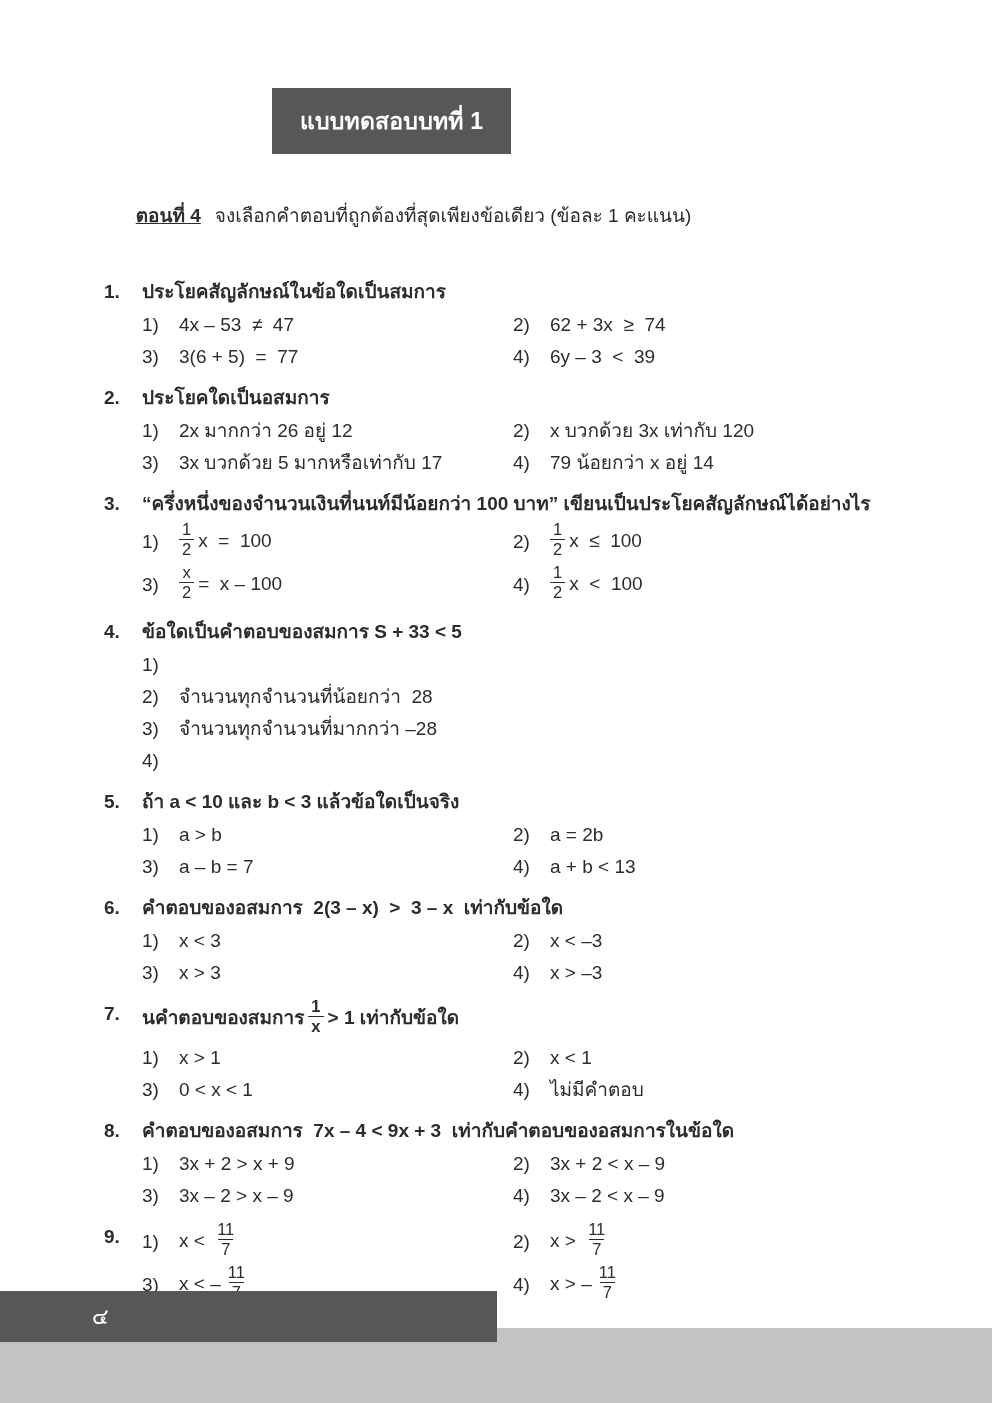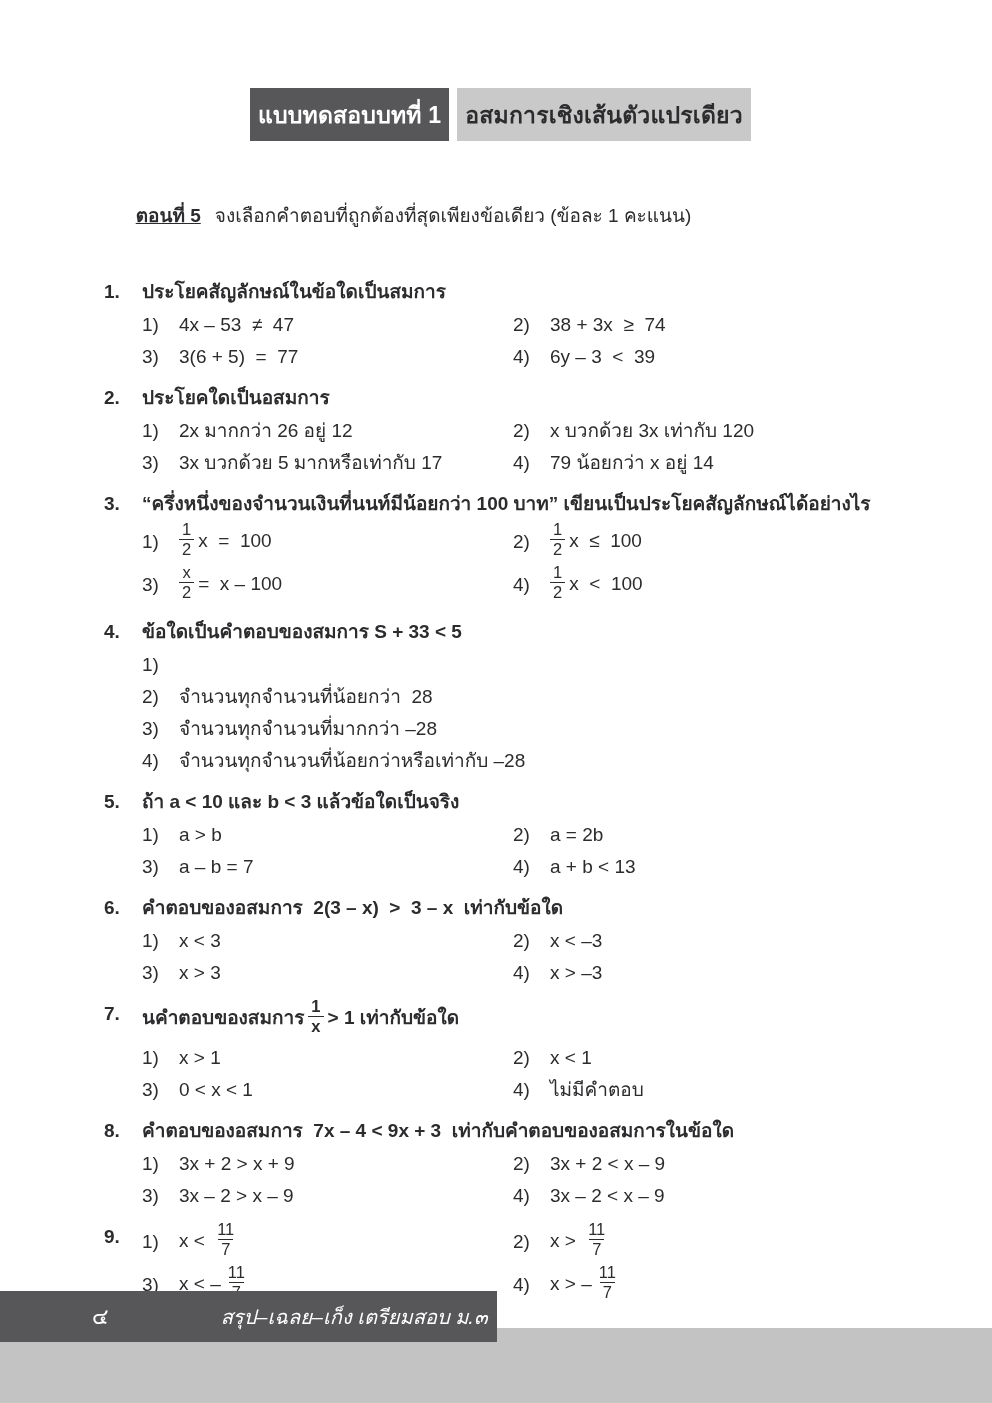--- a/index.html
+++ b/index.html
@@ -4,22 +4,22 @@
 <style>
   html,body { margin:0; padding:0; background:#ffffff; }
   .page {
     position:relative; width:992px; height:1403px; background:#ffffff;
     font-family:"Liberation Sans","DejaVu Sans",sans-serif;
     color:#2c2c2e; overflow:hidden;
   }
 
   
   .header { position:absolute; top:88px; left:250px; display:flex; gap:8px; }
-  .badge { height:53px; display:flex; align-items:center; padding:0 8px;
-           font-size:23px; font-weight:bold; letter-spacing:0.2px; }
+  .badge { height:66px; display:flex; align-items:center; padding:0 28px;
+           font-size:23px; font-weight:bold; letter-spacing:0.2px;margin-left:22px; }
   .badge-dark  { background:#57575a; color:#ffffff; }
   .badge-light { background:#c9c9ca; color:#2c2c2e; }
 
   
   .content { position:absolute; top:172px; left:104px; width:816px;
              font-size:19px; line-height:29px; }
   .section { margin-bottom:18px; white-space:pre-wrap; }
   .sec-label { font-weight:bold; text-decoration:underline; margin-right:14px; }
 
   .q { display:flex; margin-bottom:12px; }
@@ -49,41 +49,40 @@
   .page-num { margin-left:92px; font-size:22px; }
   .book-title { margin-left:112px; font-style:italic; font-size:20px; }
 </style>
 </head>
 <body>
 
 <div class="page">
 
   <div class="header">
     <div class="badge badge-dark">แบบทดสอบบทที่ 1</div>
-    <div class="badge badge-light">อสมการเชิงเส้นตัวแปรเดียว</div>
   </div>
 
   <div class="content">
 
     <div class="section">
-      <span class="sec-label">ตอนที่ 5</span><span class="sec-text">จงเลือกคำตอบที่ถูกต้องที่สุดเพียงข้อเดียว (ข้อละ 1 คะแนน)</span>
+      <span class="sec-label">ตอนที่ 4</span><span class="sec-text">จงเลือกคำตอบที่ถูกต้องที่สุดเพียงข้อเดียว (ข้อละ 1 คะแนน)</span>
     </div>
 
     <div class="q">
       <div class="qnum">1.</div>
       <div class="qbody">
         <div class="qtitle">ประโยคสัญลักษณ์ในข้อใดเป็นสมการ</div>
         <div class="opts">
           <div class="opt">
               <span class="olabel">1)</span>
               <span class="otext">4x – 53  ≠  47</span>
             </div>
           <div class="opt">
               <span class="olabel">2)</span>
-              <span class="otext">38 + 3x  ≥  74</span>
+              <span class="otext">62 + 3x  ≥  74</span>
             </div>
           <div class="opt">
               <span class="olabel">3)</span>
               <span class="otext">3(6 + 5)  =  77</span>
             </div>
           <div class="opt">
               <span class="olabel">4)</span>
               <span class="otext">6y – 3  &lt;  39</span>
             </div>
         </div>
@@ -151,21 +150,20 @@
           <div class="opt">
               <span class="olabel">2)</span>
               <span class="otext">จำนวนทุกจำนวนที่น้อยกว่า  28</span>
             </div>
           <div class="opt">
               <span class="olabel">3)</span>
               <span class="otext">จำนวนทุกจำนวนที่มากกว่า –28</span>
             </div>
           <div class="opt">
               <span class="olabel">4)</span>
-              <span class="otext">จำนวนทุกจำนวนที่น้อยกว่าหรือเท่ากับ –28</span>
             </div>
         </div>
       </div>
     </div>
 
     <div class="q">
       <div class="qnum">5.</div>
       <div class="qbody">
         <div class="qtitle">ถ้า a &lt; 10 และ b &lt; 3 แล้วข้อใดเป็นจริง</div>
         <div class="opts">
@@ -286,16 +284,15 @@
             </div>
         </div>
       </div>
     </div>
 
   </div>
 
   <div class="bottom-band"></div>
   <div class="footer-bar">
     <span class="page-num">๔</span>
-    <span class="book-title">สรุป–เฉลย–เก็ง เตรียมสอบ ม.๓</span>
   </div>
 
 </div>
 
 </body></html>

